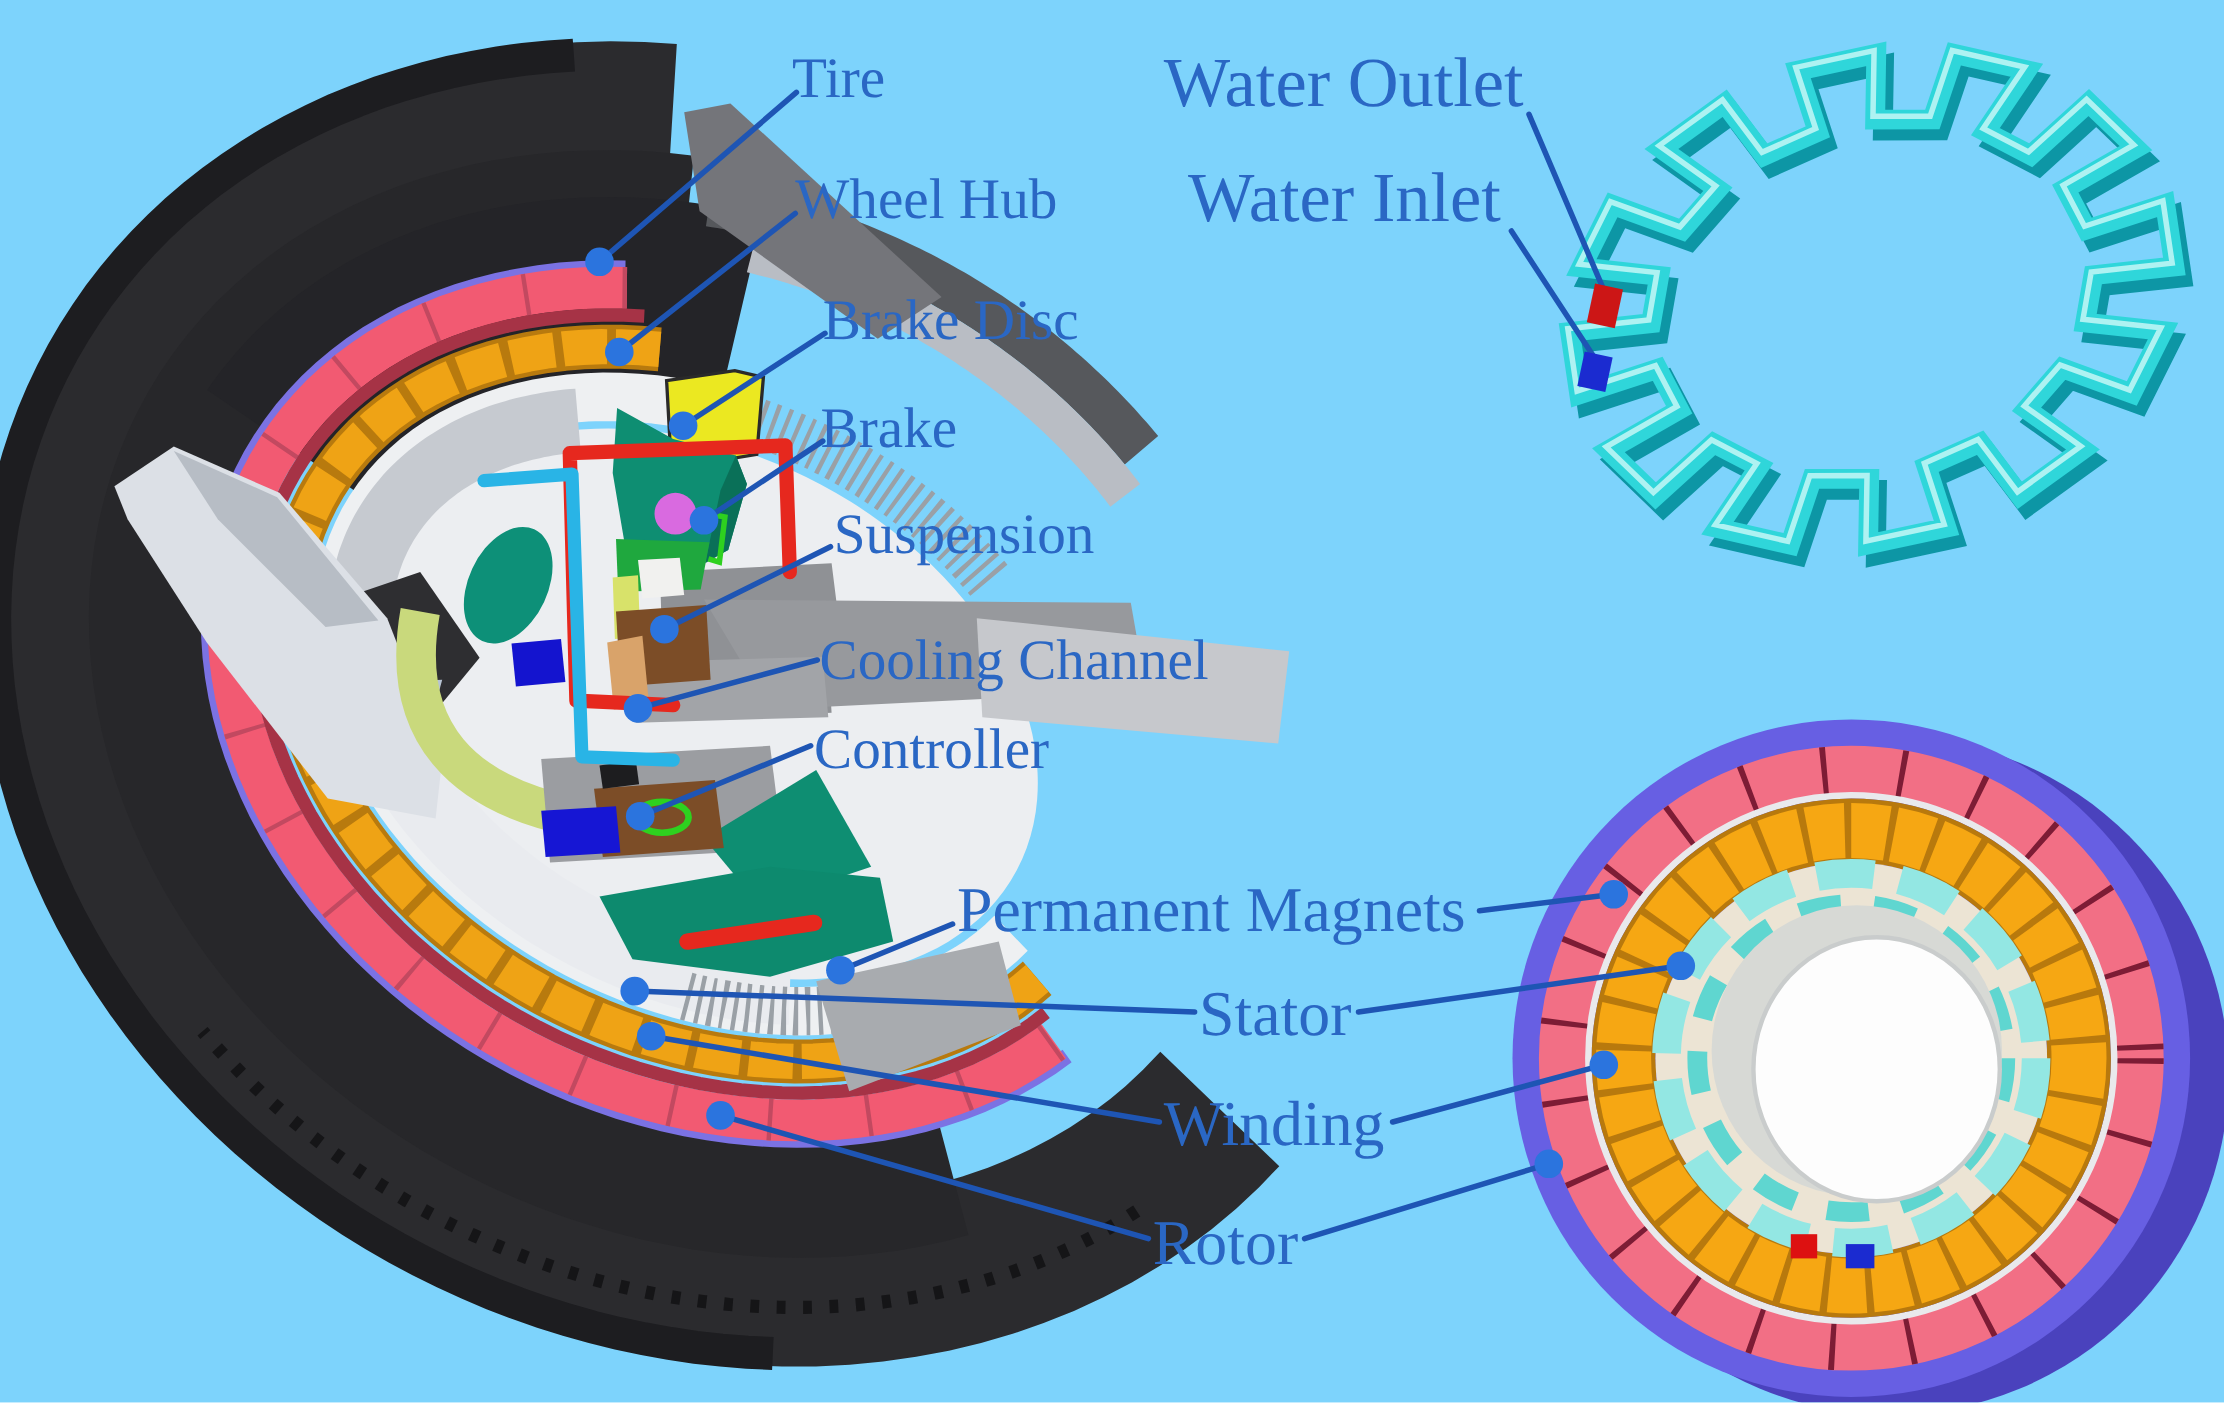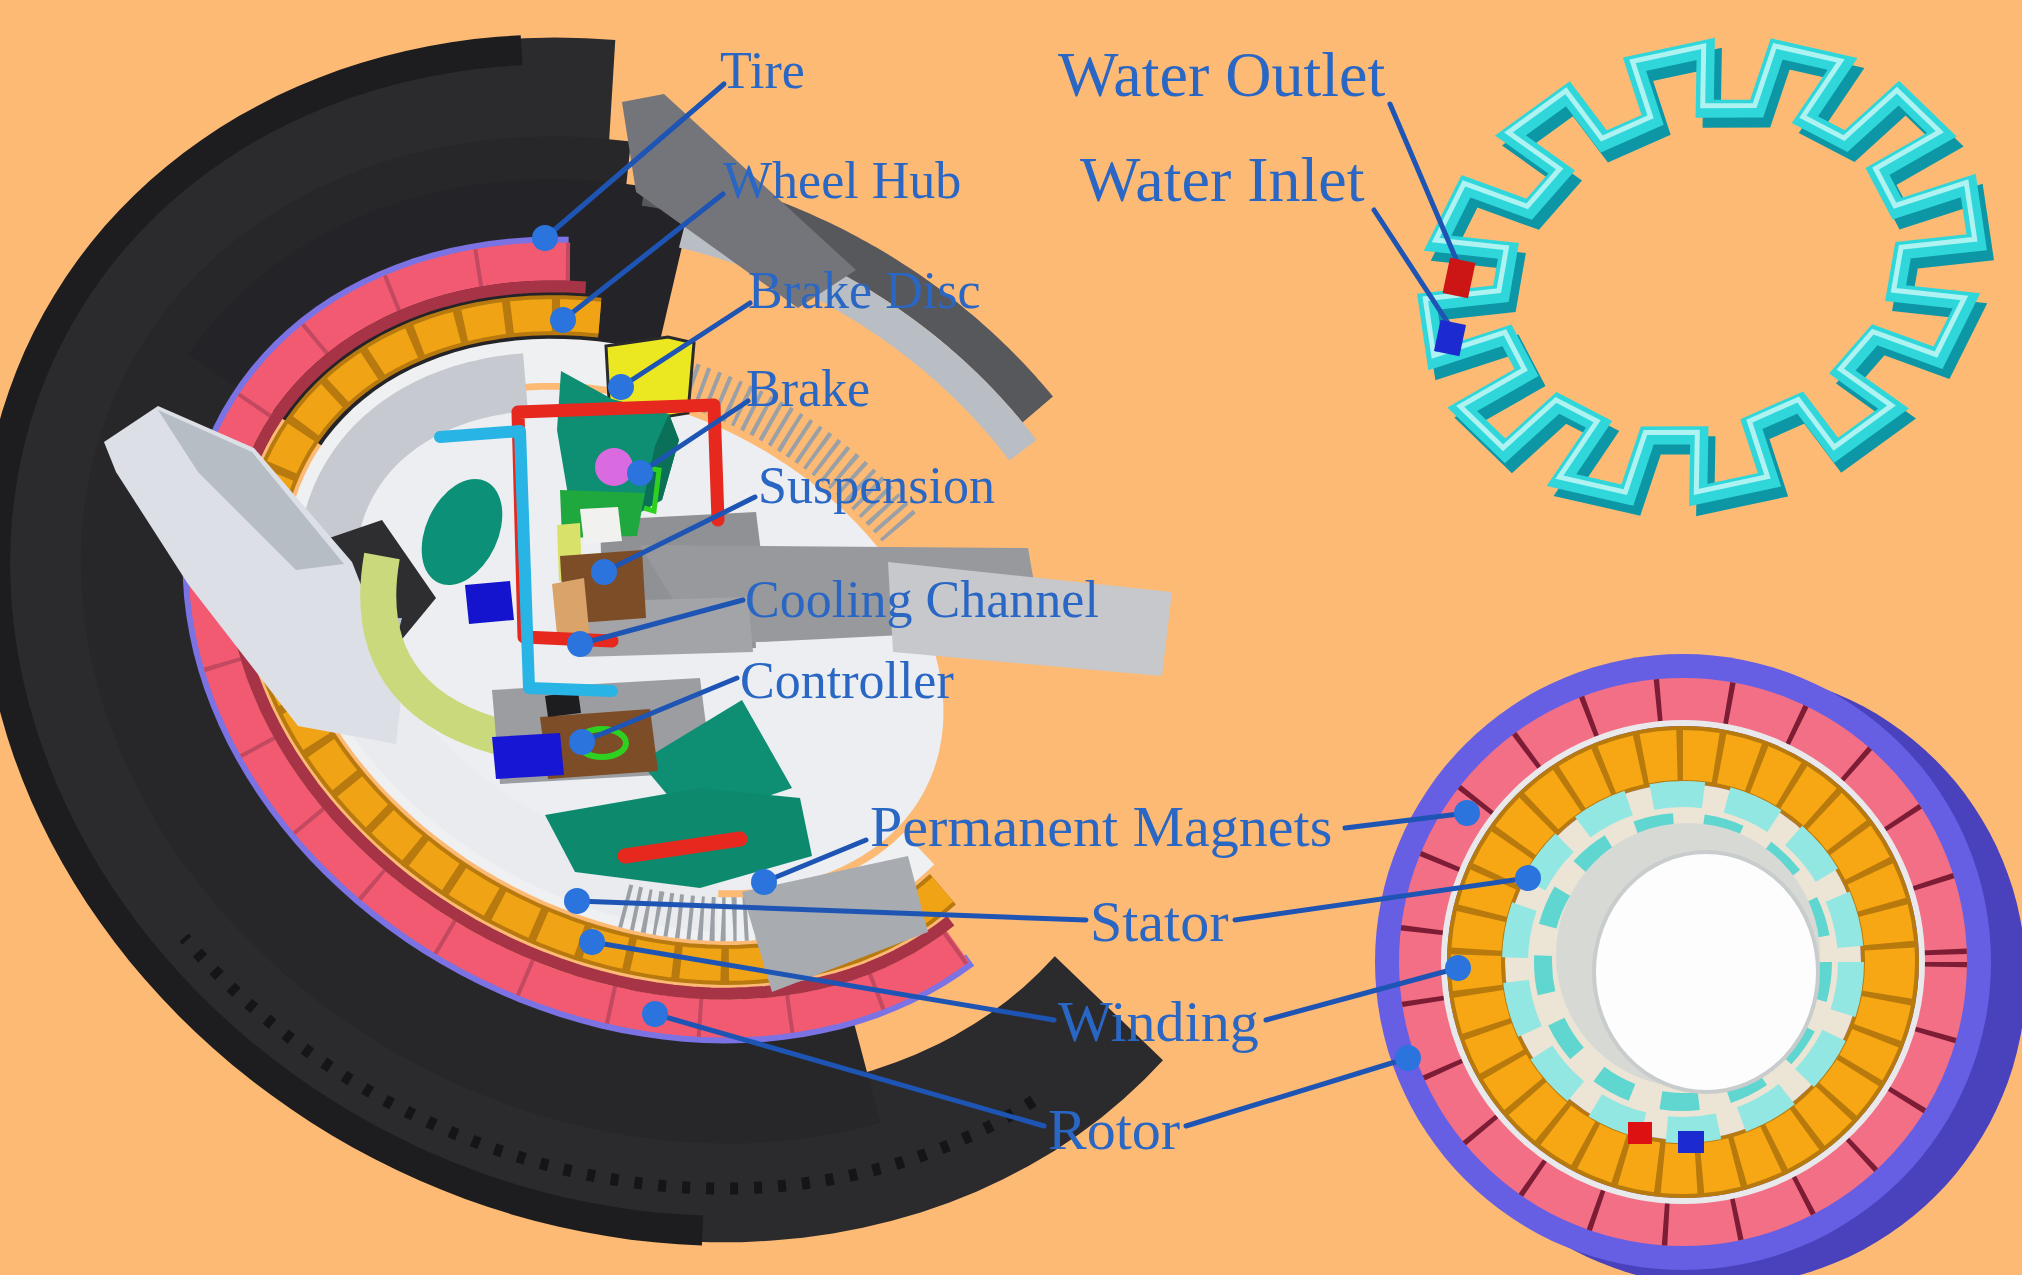--- a/index.html
+++ b/index.html
@@ -1,16 +1,16 @@
 <!DOCTYPE html>
 <html><head>
 <meta charset="utf-8">
 <style>
   html,body{margin:0;padding:0;background:#ffffff;}
-  .stage{position:relative;width:2022px;height:1275px;background:#fdba74;overflow:hidden;}
+  .stage{position:relative;width:2022px;height:1275px;background:#7dd3fc;overflow:hidden;}
   svg{position:absolute;left:0;top:0;display:block;}
   text{font-family:"Liberation Serif","DejaVu Serif",serif;}
 </style>
 </head>
 <body>
 
 <div class="stage">
   <svg id="diagram" viewBox="0 0 2022 1275" width="2022" height="1275">
     <g id="g-wheel">
         <path d="M610.7 114.8L583.0 113.1L555.3 112.6L527.9 113.3L500.7 115.2L473.8 118.3L447.3 122.7L421.3 128.2L395.7 134.9L370.7 142.7L346.4 151.7L322.7 161.9L299.7 173.1L277.6 185.4L256.2 198.8L235.8 213.1L216.3 228.5L197.7 244.8L180.2 262.0L163.8 280.1L148.4 299.0L134.1 318.7L121.1 339.1L109.2 360.3L98.5 382.0L89.1 404.4L81.0 427.3L74.2 450.7L68.6 474.6L64.4 498.8L61.5 523.3L59.9 548.1L59.7 573.1L60.8 598.3L63.2 623.6L67.0 648.9L72.1 674.2L78.4 699.4L86.1 724.5L95.1 749.4L105.3 774.0L116.8 798.3L129.4 822.3L143.2 845.8L158.2 868.9L174.3 891.4L191.4 913.4L209.6 934.7L228.8 955.3L248.9 975.2L270.0 994.4L291.8 1012.7L314.5 1030.2L338.0 1046.8L362.1 1062.4L386.8 1077.1L412.2 1090.7L438.1 1103.4L464.4 1114.9L491.2 1125.4L518.2 1134.7L545.6 1142.9L573.2 1150.0L600.9 1155.8L628.8 1160.5L656.6 1164.0L684.4 1166.3L712.1 1167.3L739.7 1167.2L767.0 1165.8L794.0 1163.2L820.7 1159.4L847.0 1154.5L872.7 1148.3L898.0 1141.0L922.6 1132.5L946.6 1122.9L969.9 1112.1L992.4 1100.3L1014.2 1087.4L1035.0 1073.5L1055.0 1058.6L1074.0 1042.7L1091.9 1025.9L1108.9 1008.2" fill="none" stroke="#2b2b2e" stroke-width="150"></path>

